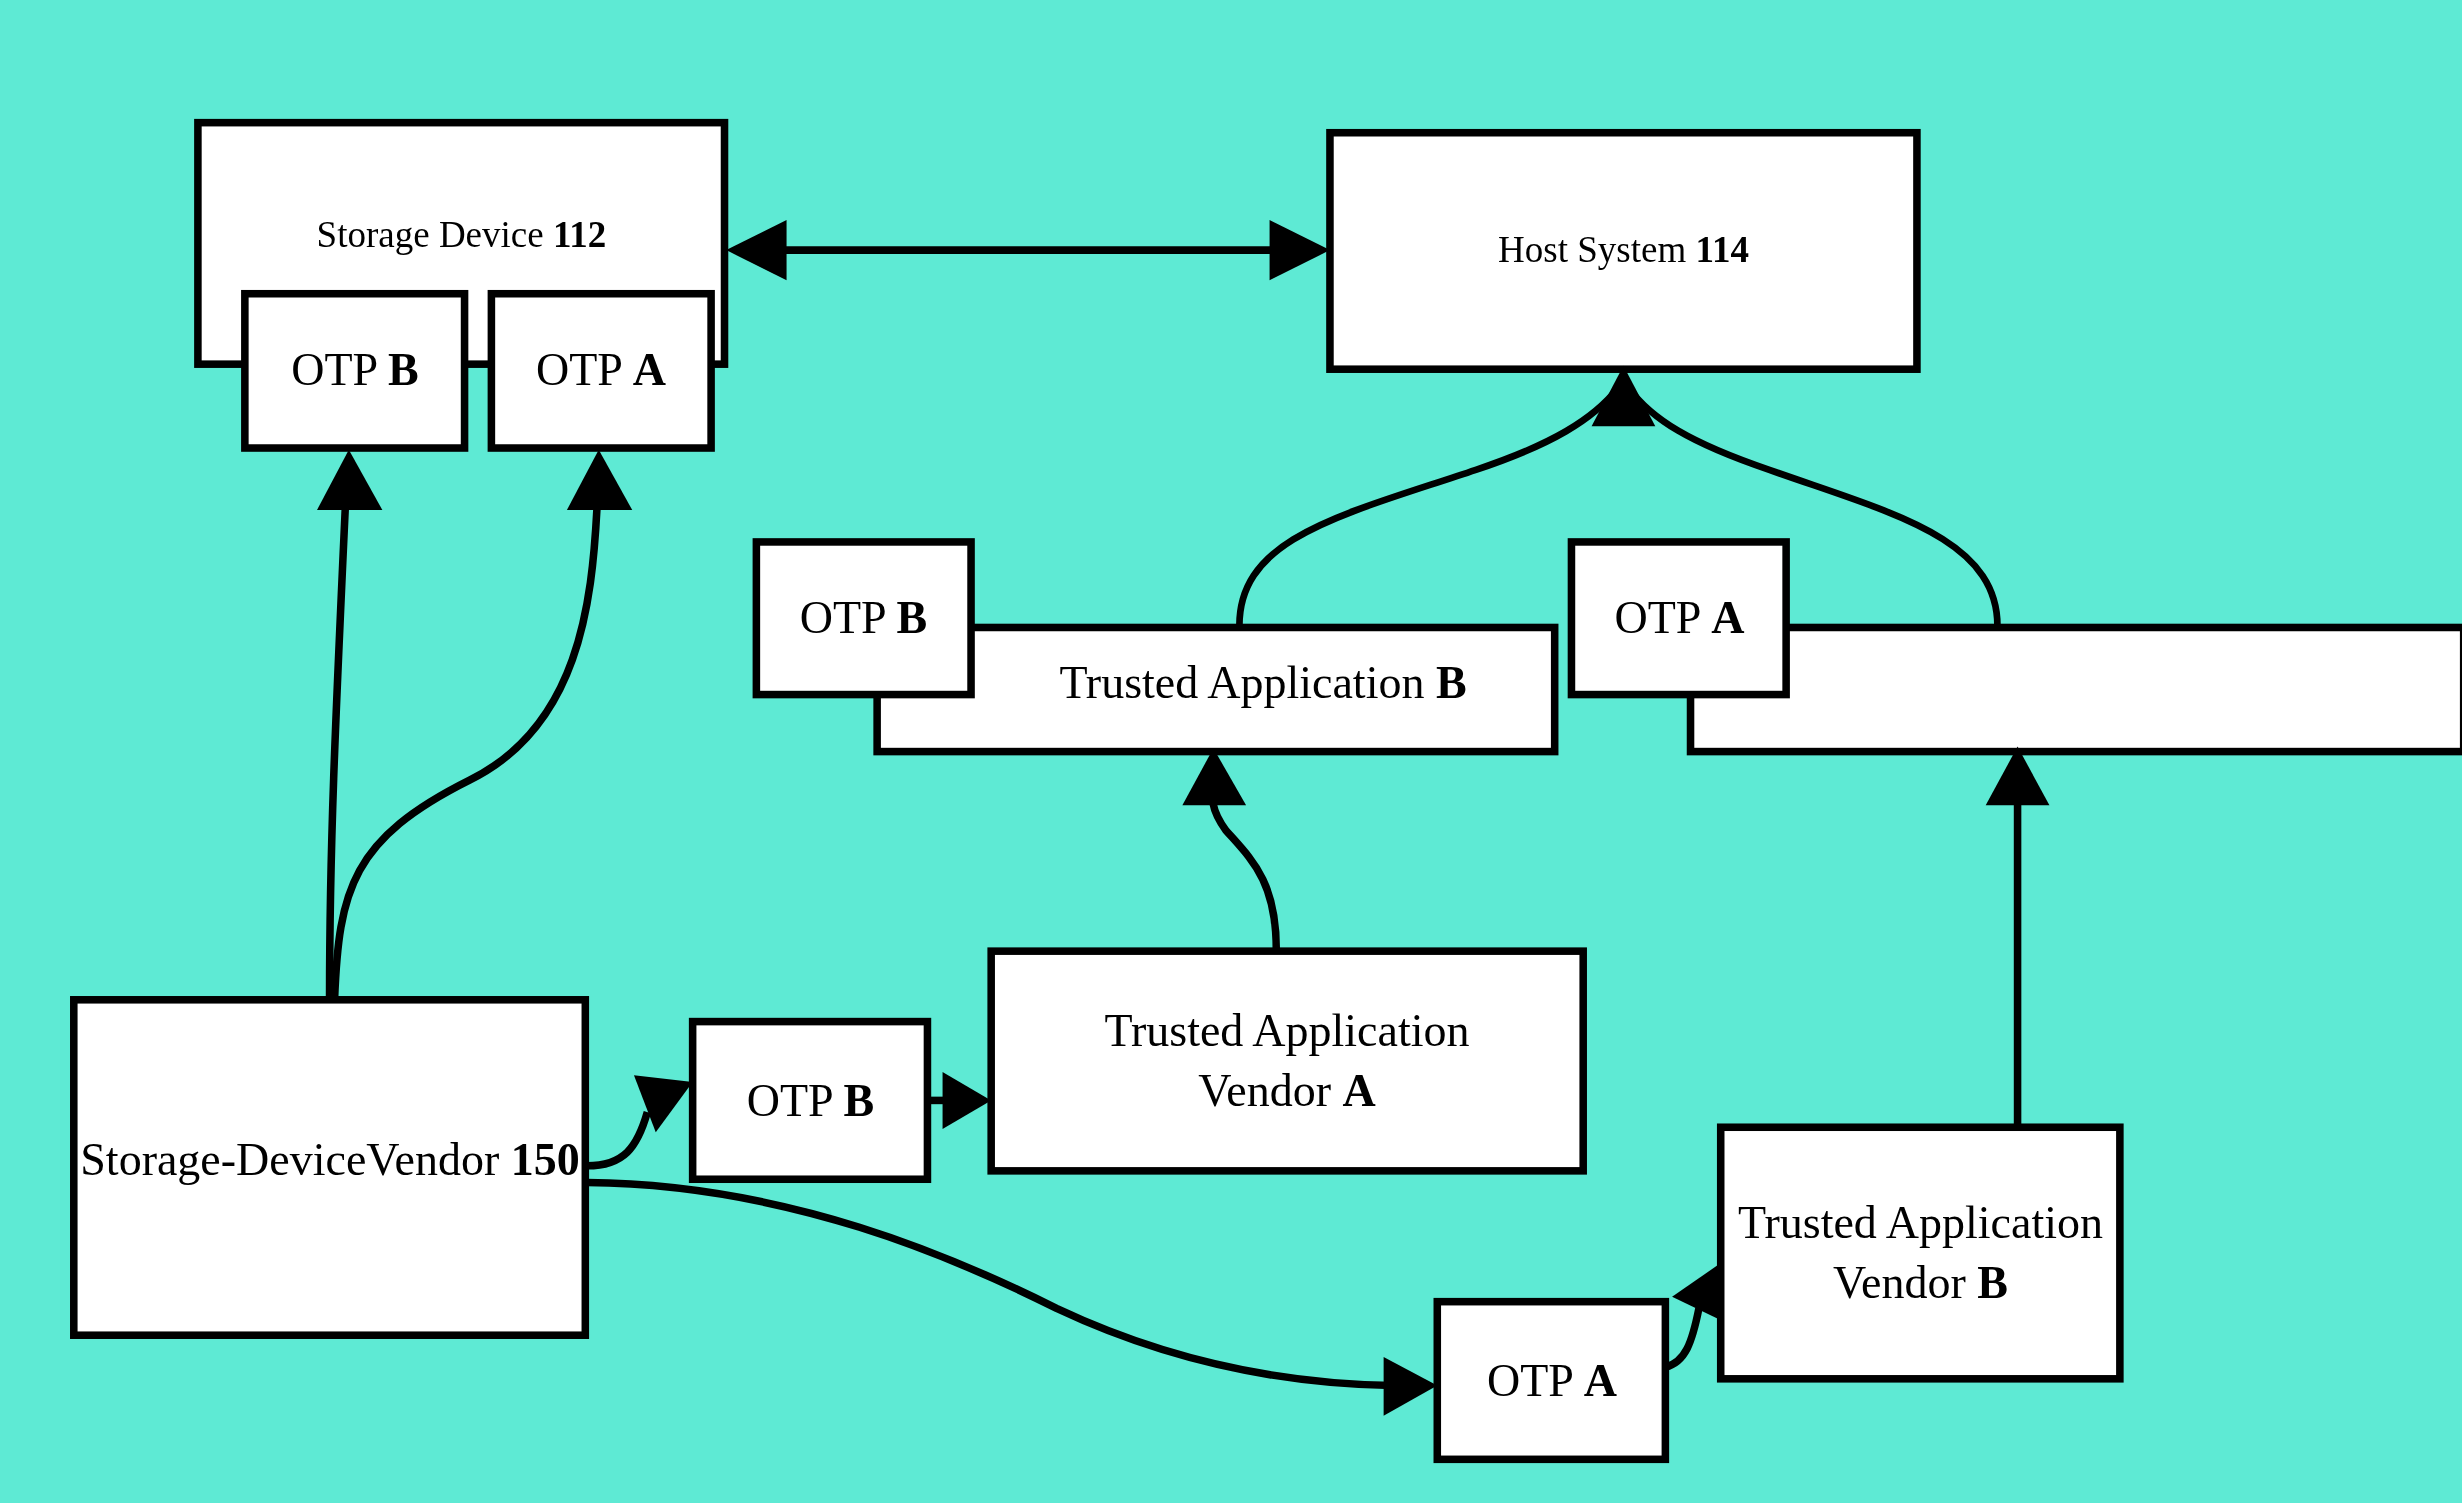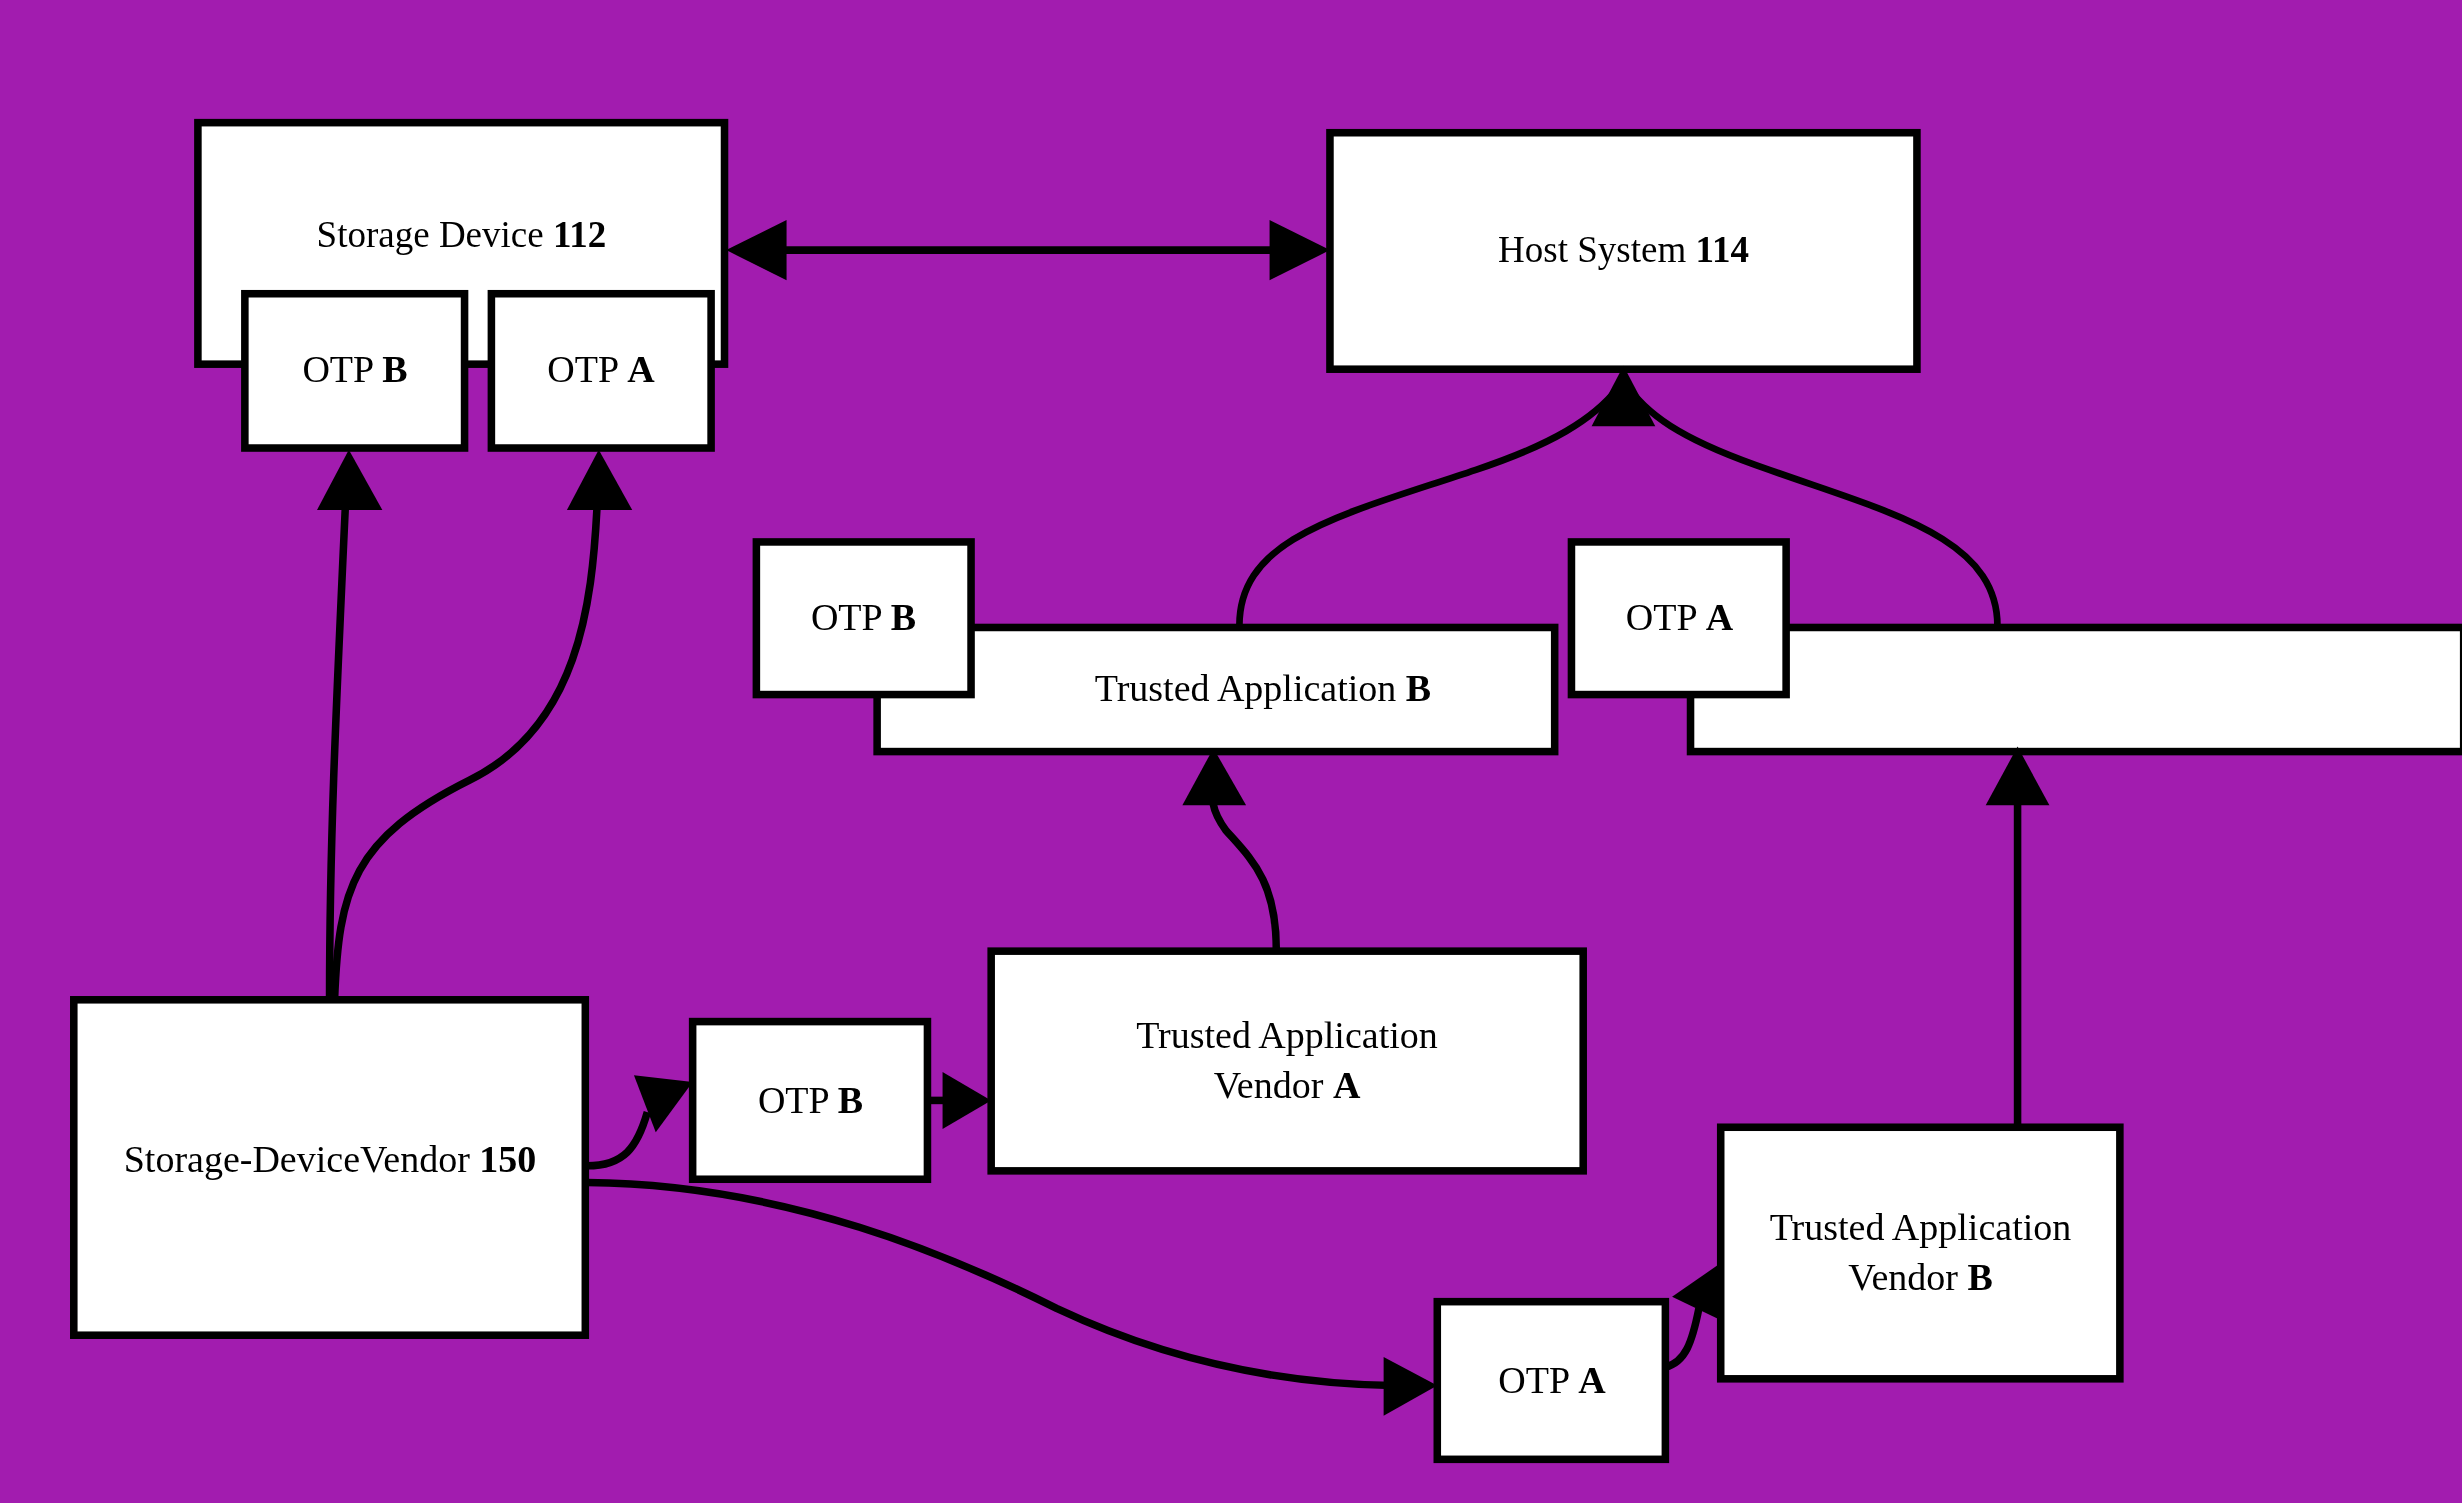--- a/index.html
+++ b/index.html
@@ -11,21 +11,21 @@
   body {
     width: 2462px;
     height: 1504px;
     font-family: "Liberation Serif", "DejaVu Serif", serif;
     overflow: hidden;
   }
   #diagram-root {
     position: relative;
     width: 2462px;
     height: 1504px;
-    background: #a21caf;
+    background: #5eead4;
   }
   svg#diagram-svg {
     position: absolute;
     top: 0;
     left: 0;
     width: 2462px;
     height: 1504px;
     display: block;
   }
   .box-rect {
@@ -56,21 +56,21 @@
     justify-content: center;
     text-align: center;
     color: #000000;
     font-family: "Liberation Serif", "DejaVu Serif", serif;
     font-weight: normal;
     line-height: 1.30;
     white-space: pre-line;
     pointer-events: none;
   }
   .lbl-lg { font-size: 37px; }
-  .lbl-md { font-size: 38px; font-family: Liberation Serif, serif; }
+  .lbl-md { font-size: 46px; font-family: Liberation Serif, serif; }
   .lbl-lg b, .lbl-md b, .lbl-sm b { font-weight: bold; }
 </style>
 </head>
 <body>
 
 <div id="diagram-root">
 
   <svg id="diagram-svg" viewBox="0 0 2936 1793">
 
     <rect class="box-rect" x="236" y="146" width="628" height="288"></rect>

